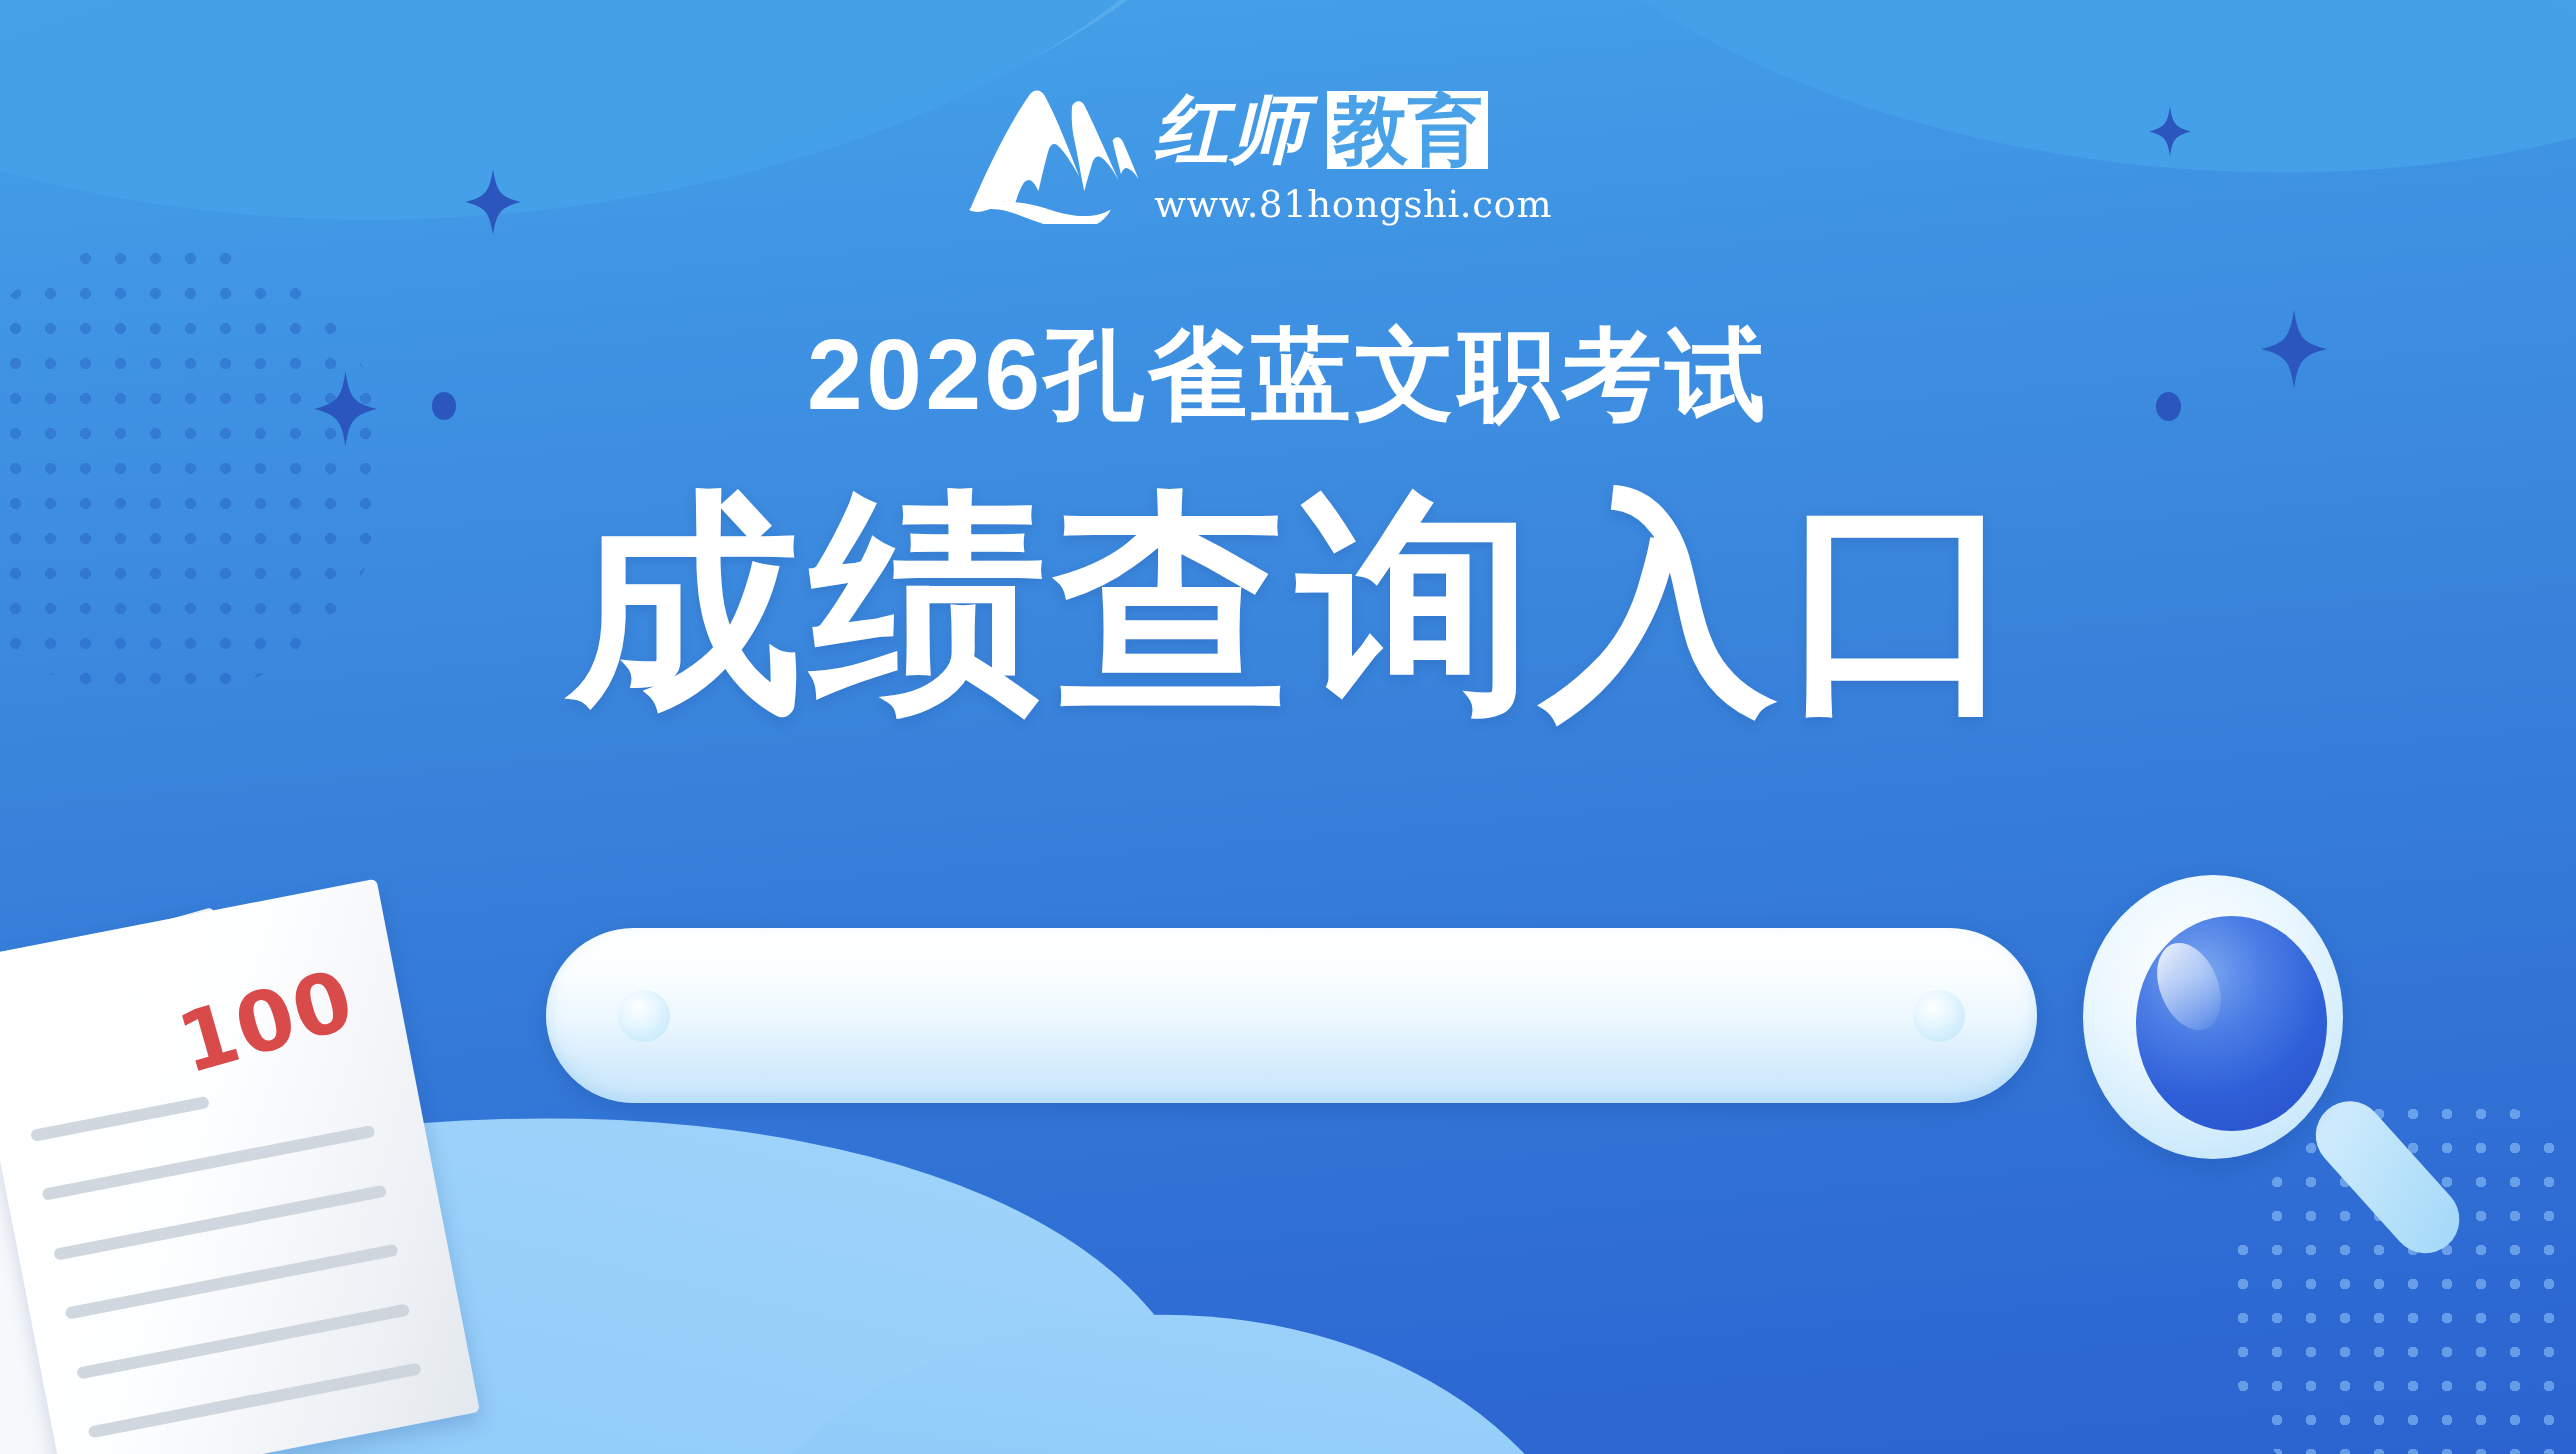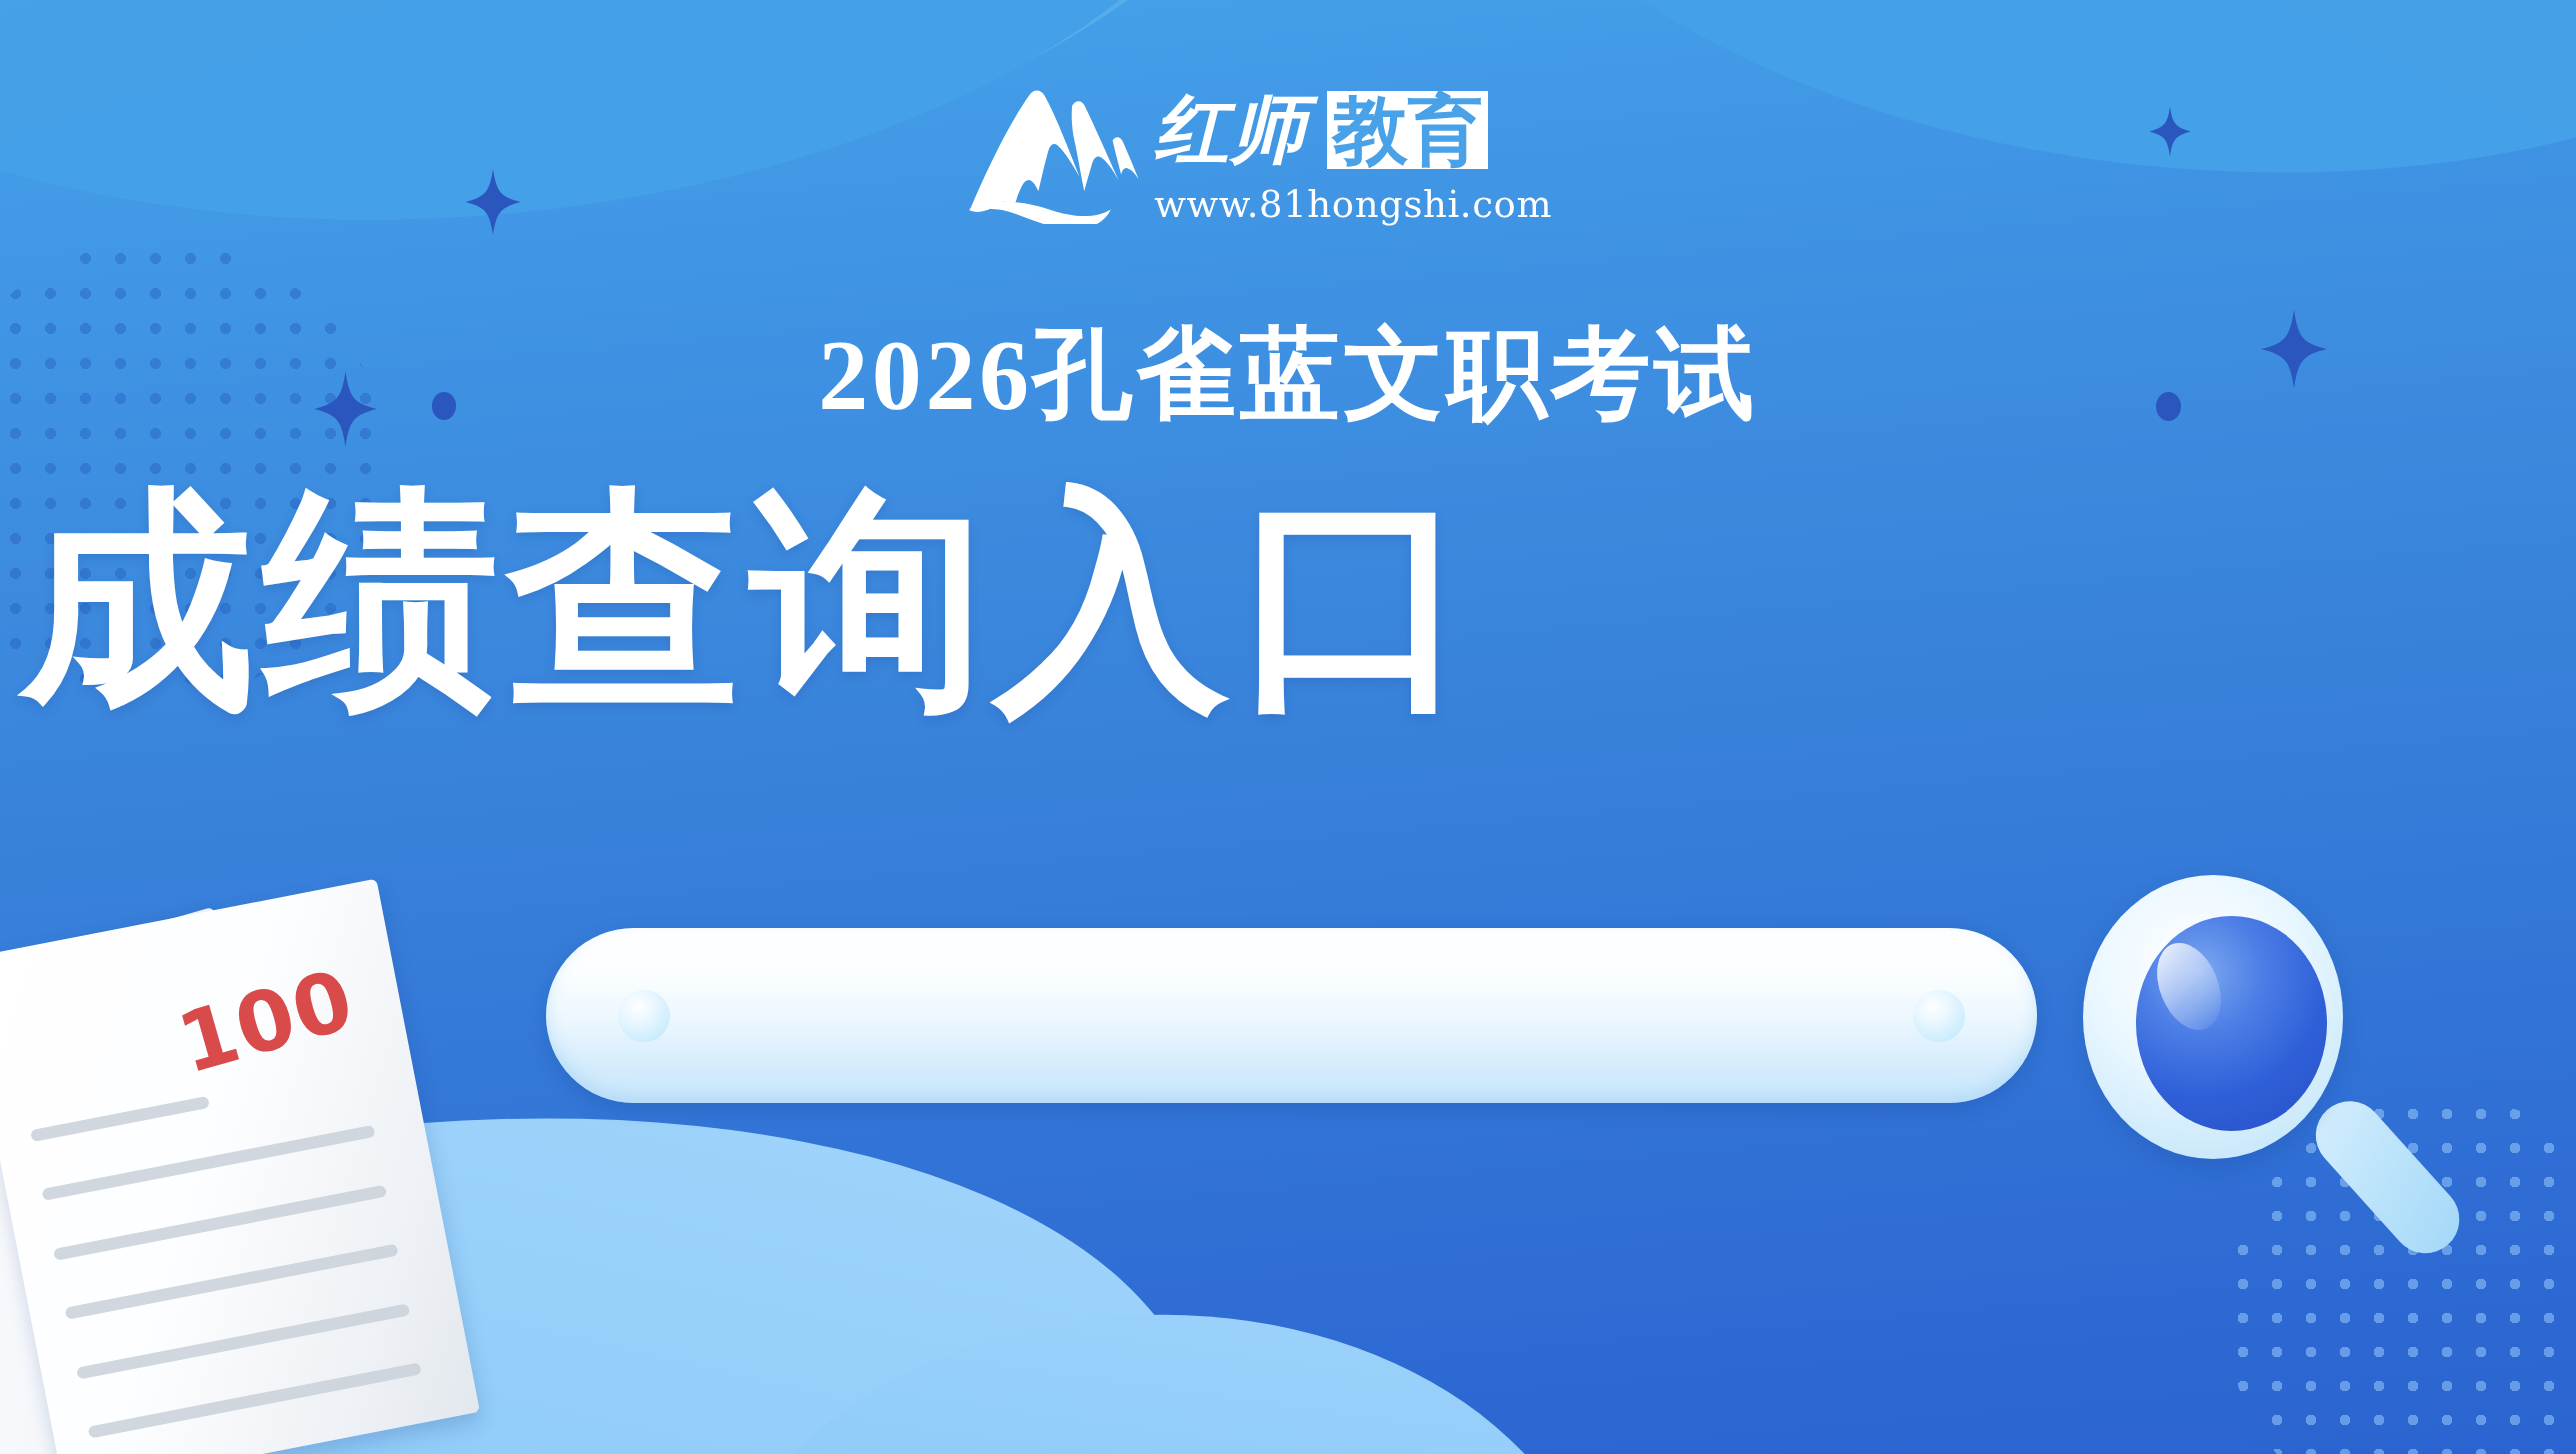--- a/index.html
+++ b/index.html
@@ -79,26 +79,26 @@
   }
   .logo-url{
     color:#ffffff;font-size:37px;line-height:42px;margin-top:15px;letter-spacing:0.6px;
     font-family:"DejaVu Serif","Liberation Serif",serif;
   }
 
   
   .subtitle{
     position:absolute;left:0;right:0;top:320px;text-align:center;
     color:#ffffff;font-size:100px;line-height:109px;font-weight:bold;letter-spacing:3.6px;
-    font-family:Liberation Serif, serif;
+    font-family:Liberation Sans, sans-serif;
   }
   .headline{
-    position:absolute;left:0;right:0;top:483px;text-align:left;
+    position:absolute;left:0;right:0;top:483px;text-align:center;
     color:#ffffff;font-size:235px;line-height:241px;font-weight:bold;letter-spacing:8.5px;
-    font-family:Liberation Serif, serif;
+    font-family:Liberation Sans, sans-serif;
     text-shadow:0 3.6px 11px rgba(20,60,140,.18);
     margin-left:20px;
   }
 
   
   .cta{
     position:absolute;left:546px;top:928px;width:1491px;height:175px;border-radius:91px;
     background:linear-gradient(180deg,#ffffff 0%,#fbfeff 26%,#eaf6fe 55%,#d4ecfc 80%,#cbe7fb 100%);
     box-shadow:0 6px 19.3px rgba(16,54,130,.20), inset 0 -7.2px 15.7px rgba(150,205,245,.45);
     display:flex;align-items:center;justify-content:center;

